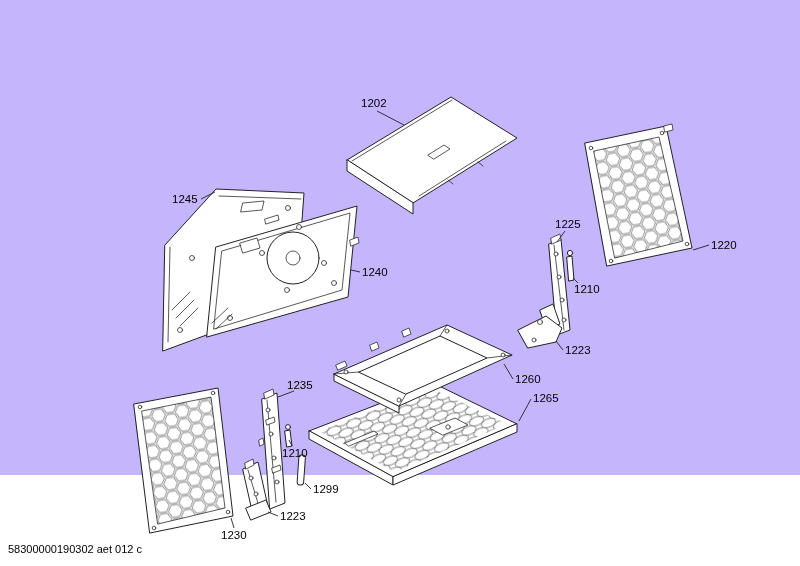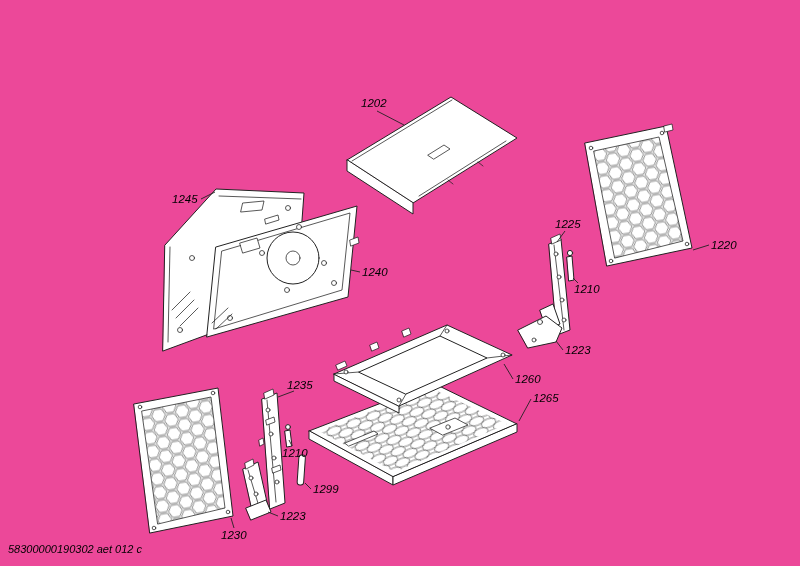--- a/index.html
+++ b/index.html
@@ -1,17 +1,17 @@
 <!DOCTYPE html>
 <html><head>
 <meta charset="utf-8">
 <style>
   html,body{margin:0;padding:0;background:#fff;}
   body{width:800px;height:566px;overflow:hidden;font-family:"Liberation Sans",sans-serif;}
-  .page{position:relative;width:800px;height:566px;background:#ec4899;font-style:italic;}
+  .page{position:relative;width:800px;height:475px;background:#c4b5fd;}
   .page svg{position:absolute;left:0;top:0;}
   text.part-label{font-family:"Liberation Sans",sans-serif;font-size:11.5px;fill:#000;}
   text.doc-code{font-family:"Liberation Sans",sans-serif;font-size:11px;fill:#000;}
   .part{fill:#fff;stroke:#222;stroke-width:1;stroke-linejoin:round;stroke-linecap:round;}
   .part .detail{stroke-width:0.75;}
   .part .nofill{fill:none;}
   .leader{stroke:#222;stroke-width:0.9;fill:none;}
 </style>
 </head>
 <body>

